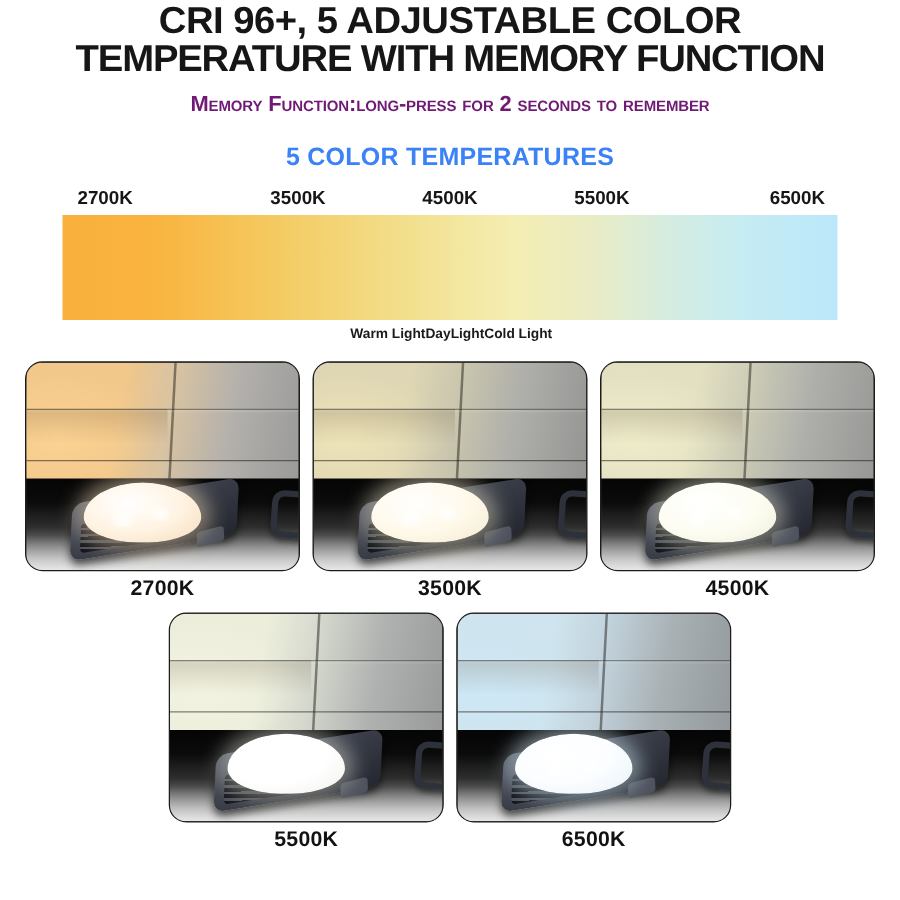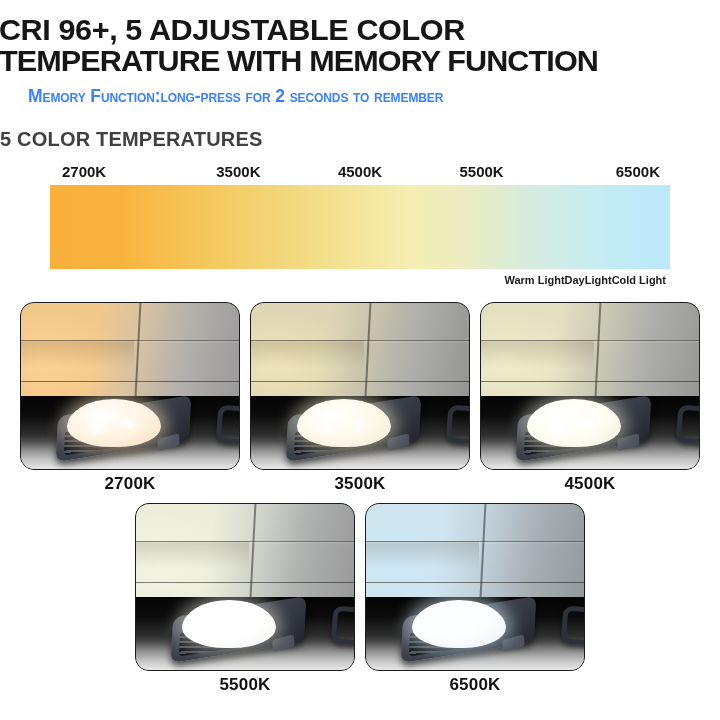--- a/index.html
+++ b/index.html
@@ -9,53 +9,53 @@
     width: 720px;
     height: 720px;
     background: #ffffff;
     font-family: "Liberation Sans", sans-serif;
     overflow: hidden;
     position: relative;
   }
 
   
   .header {
-    padding-top: 14px;
-    text-align: left;
+    padding-top: 1px;
+    text-align: center;
   }
   .headline {
     font-family: "Liberation Sans", sans-serif;
     font-weight: bold;
     font-size: 30px;
     line-height: 1.04;
     letter-spacing: -0.4px;
     color: #161616;
     padding: 0 6px;
     transform: scaleX(1.02);
   }
   .headline .line2 { display: block; letter-spacing: -0.9px; }
 
   .subhead {
     margin-top: 9px;
-    color: #3b82f6;
+    color: #701a75;
     font-weight: bold;
     font-size: 17.5px;
     line-height: 1.28;
     font-variant: small-caps;
     letter-spacing: -0.1px;
     padding: 0 28px;
   }
   .subhead .sline { display: block; }
 
   
   .section-title {
-    text-align: left;
+    text-align: center;
     font-size: 20px;
     font-weight: bold;
-    color: #404040;
+    color: #3b82f6;
     margin-top: 20px;
     letter-spacing: 0.2px;
   }
 
   
   .scale-wrap {
     position: relative;
     margin: 12px auto 0;
     width: 620px;
   }
@@ -81,21 +81,21 @@
       #f2e08e 45%,
       #f5eeb2 58%,
       #eaecc4 68%,
       #d5ecdf 78%,
       #c6ecf3 88%,
       #bae7fa 100%);
   }
 
   .scale-legend {
     display: flex;
-    justify-content: flex-end;
+    justify-content: center;
     font-size: 11px;
     font-weight: bold;
     color: #1a1a1a;
     padding: 5px 4px 0 6px;
   }
   .scale-legend span:nth-child(2) { }
 
   
   .rows { margin-top: 16px; }
   .row {

